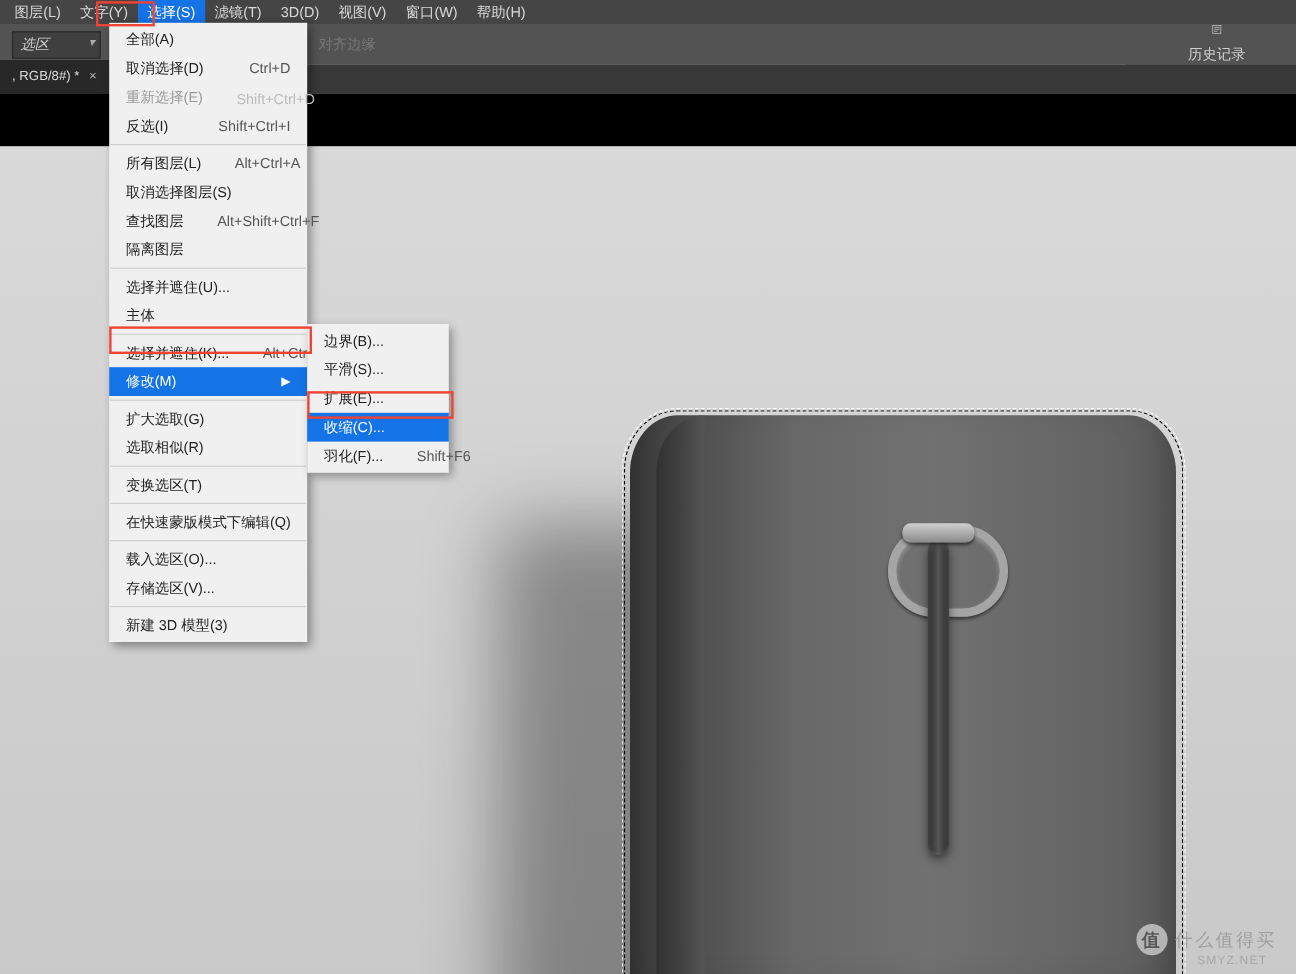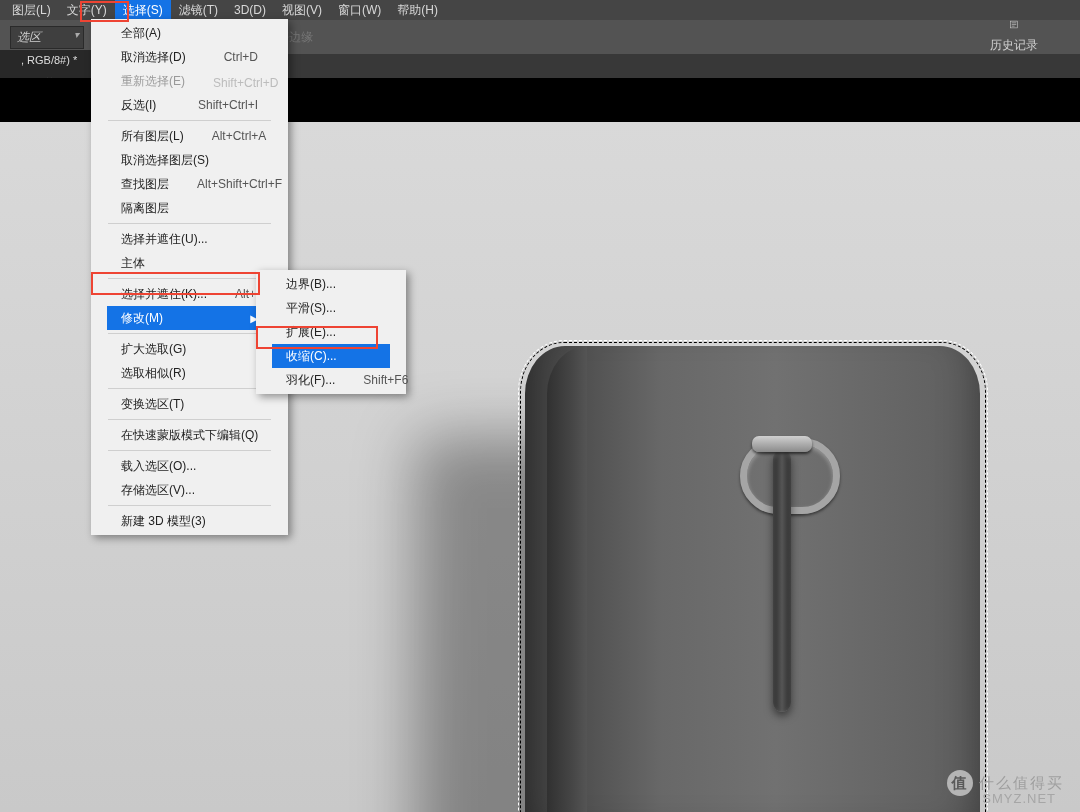--- a/index.html
+++ b/index.html
@@ -9,46 +9,46 @@
   .optionsbar{position:absolute;left:0;top:20px;width:100%;height:34px;background:#535353;display:flex;align-items:center;padding-left:10px;color:#d0d0d0;}
   .optionsbar .field{display:flex;align-items:flex-start;margin-right:18px;font-style:italic;}
   .optionsbar .dropdown{background:#3f3f3f;border:1px solid #2a2a2a;padding:2px 18px 2px 6px;position:relative;color:#d0d0d0;min-width:48px;}
   .optionsbar .dropdown::after{content:"▾";position:absolute;right:4px;top:2px;font-size:10px;color:#aaa;}
   .optionsbar .vsep{width:1px;height:22px;background:#3a3a3a;margin:0 10px;}
   .optionsbar .checkbox{display:inline-flex;align-items:center;gap:6px;}
   .optionsbar .cbx{width:12px;height:12px;border:1px solid #888;background:#3f3f3f;position:relative;}
   .optionsbar .cbx.checked::after{content:"✓";position:absolute;left:0;top:-3px;font-size:11px;color:#e0e0e0;}
   .optionsbar .disabled{color:#777;}
   .tabbar{position:absolute;left:0;top:54px;width:100%;height:24px;background:#383838;display:flex;align-items:flex-end;}
-  .doc-tab{background:#282828;color:#ddd;padding:4px 21px;display:flex;align-items:center;gap:8px;font-size:11px;height:20px;flex-direction:column;}
+  .doc-tab{background:#282828;color:#ddd;padding:4px 10px;display:flex;align-items:center;gap:8px;font-size:11px;height:20px;}
   .doc-tab .close{color:#bbb;}
   .canvas-strip{position:absolute;left:0;top:78px;width:100%;height:44px;background:#000;}
   .workspace{position:absolute;left:0;top:122px;width:100%;height:690px;background:linear-gradient(180deg,#d9d9d9 0%,#c9c9c9 100%);}
   .object{position:absolute;left:525px;top:224px;width:455px;height:524px;background:linear-gradient(90deg,#3e3e3e 0%,#686868 30%,#717171 55%,#5e5e5e 100%);border-radius:40px 40px 28px 28px / 48px 48px 28px 28px;box-shadow:-140px 60px 60px -30px rgba(0,0,0,.35) , inset 0 -30px 40px rgba(0,0,0,.4);}
   .object::before{content:"";position:absolute;left:22px;top:0;width:40px;height:100%;border-radius:40px 0 0 28px / 48px 0 0 28px;background:linear-gradient(90deg,#2f2f2f,#444 60%,#555);opacity:.9}
   .handle-ring{position:absolute;left:740px;top:316px;width:86px;height:62px;border:7px solid #a5a5a5;border-radius:44px;background:transparent;box-shadow:0 2px 3px rgba(0,0,0,.5), inset 0 2px 4px rgba(255,255,255,.3);}
   .handle-bar{position:absolute;left:773px;top:328px;width:18px;height:262px;background:linear-gradient(90deg,#2a2a2a,#555 50%,#2a2a2a);border-radius:10px;box-shadow:0 4px 8px rgba(0,0,0,.5),inset 0 2px 4px rgba(255,255,255,.25);}
   .handle-cap{position:absolute;left:752px;top:314px;width:60px;height:16px;background:linear-gradient(180deg,#d0d0d0,#8a8a8a);border-radius:7px;box-shadow:0 2px 3px rgba(0,0,0,.6);}
   .marquee{position:absolute;border:1px dashed #000;outline:1px dashed #fff;outline-offset:1px;pointer-events:none;}
   .mq1{left:520px;top:220px;width:464px;height:532px;border-radius:44px 44px 30px 30px / 50px 50px 30px 30px;}
-  .dropdown-menu{position:absolute;background:#f0f0f0;color:#222;box-shadow:3px 3px 8px rgba(0,0,0,.4);z-index:100;padding:2px 16px;font-size:12px;}
+  .dropdown-menu{position:absolute;background:#f0f0f0;color:#222;box-shadow:3px 3px 8px rgba(0,0,0,.4);z-index:100;padding:2px 0;font-size:12px;}
   .dropdown-menu .row{display:flex;align-items:center;justify-content:space-between;padding:3px 14px 3px 14px;white-space:nowrap;cursor:default;height:18px;}
   .dropdown-menu .row .shortcut{color:#555;margin-left:28px;}
   .dropdown-menu .row.disabled{color:#9a9a9a;align-items:flex-end;}
   .dropdown-menu .row.disabled .shortcut{color:#bcbcbc;}
   .dropdown-menu .row.highlight{background:#1473e6;color:#fff;}
   .dropdown-menu .row.highlight .shortcut{color:#fff;}
   .dropdown-menu .row .arrow{margin-left:24px;font-size:10px;}
   .dropdown-menu hr{border:none;border-top:1px solid #cfcfcf;margin:3px 1px;}
   .redbox{position:absolute;border:2px solid #e43;pointer-events:none;z-index:200;}
   .right-panel{position:absolute;right:0;top:20px;width:132px;height:34px;background:#535353;display:flex;align-items:center;gap:8px;padding-left:10px;color:#d0d0d0;flex-direction:column;}
   .right-panel .icon{width:14px;height:14px;}
   .watermark{position:absolute;right:16px;bottom:16px;display:flex;align-items:center;gap:6px;color:#9b9b9b;font-size:15px;letter-spacing:2px;opacity:.9;font-weight:500;}
   .watermark .badge{width:26px;height:26px;border-radius:50%;background:#bfbfbf;color:#5a5a5a;display:flex;align-items:center;justify-content:center;font-size:15px;font-weight:bold;}
-  .sub-watermark{position:absolute;right:24px;bottom:6px;color:#a6a6a6;font-size:13px;letter-spacing:1px;}
+  .sub-watermark{position:absolute;right:24px;bottom:6px;color:#a6a6a6;font-size:10px;letter-spacing:1px;}
 </style>
 </head>
 <body>
 
 <div class="menubar">
   <span class="menu-item">图层(L)</span>
   <span class="menu-item">文字(Y)</span>
   <span class="menu-item active">选择(S)</span>
   <span class="menu-item">滤镜(T)</span>
   <span class="menu-item">3D(D)</span>

